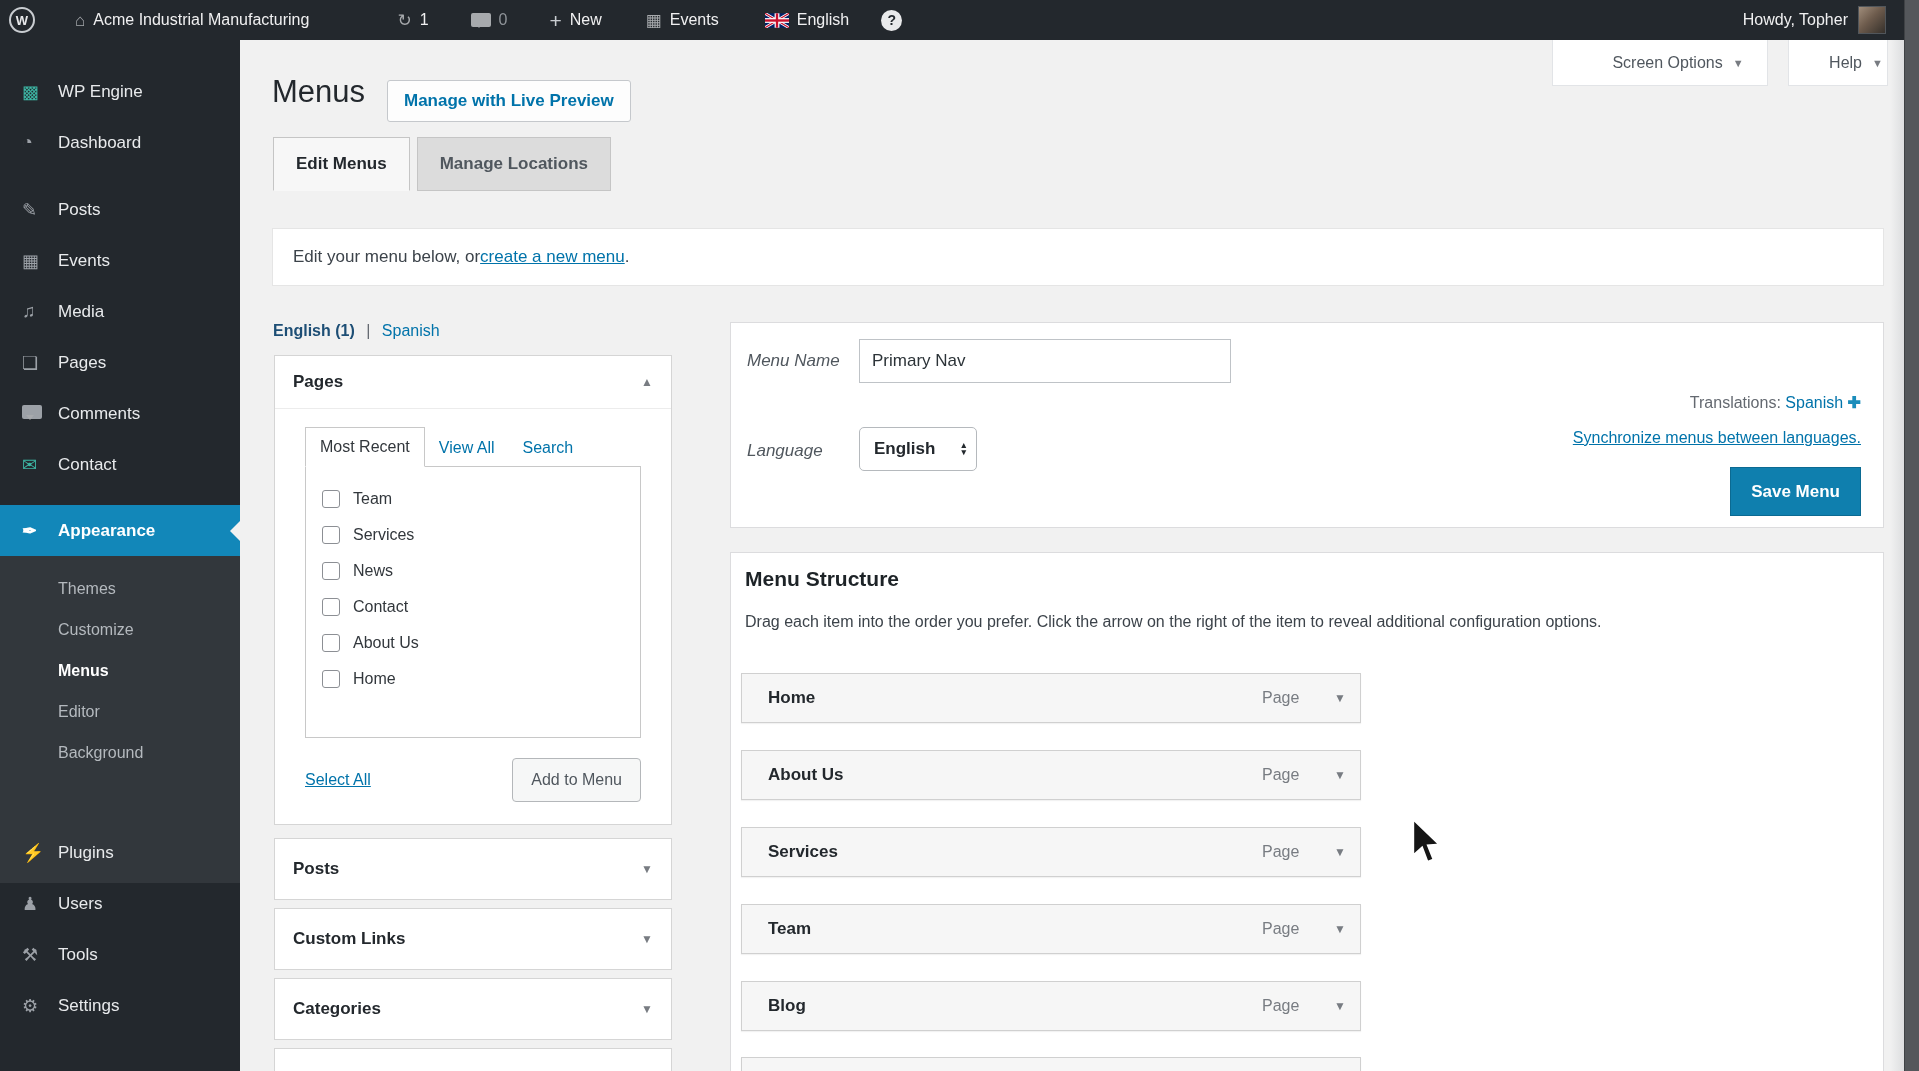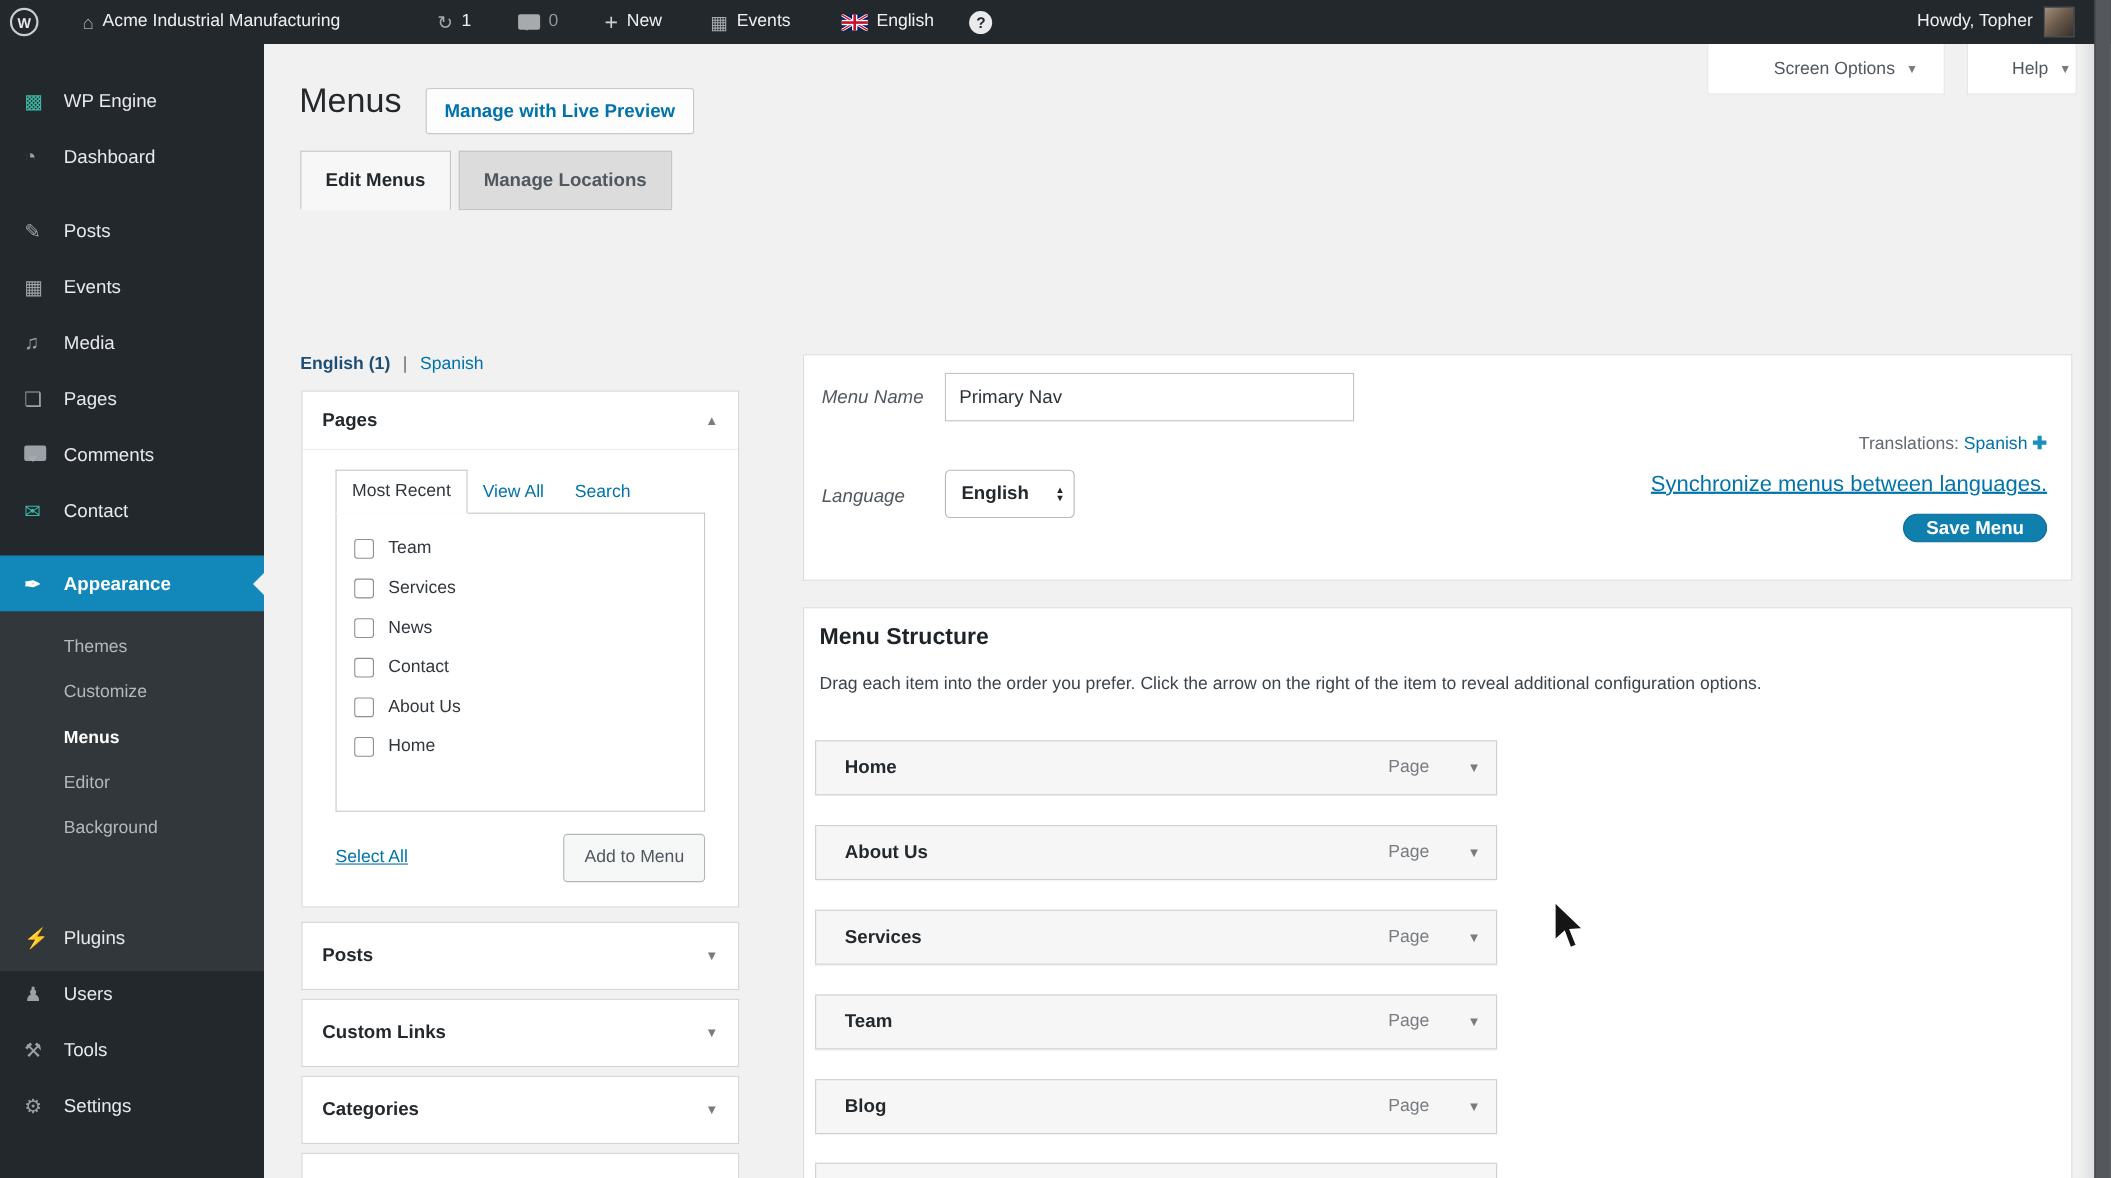--- a/index.html
+++ b/index.html
@@ -93,23 +93,23 @@
   .label-italic{font-style:italic;color:#50575e;font-size:17px;position:absolute;}
   .name-input{position:absolute;left:128px;top:16px;width:372px;height:44px;border:1px solid #bfc3c7;
               box-sizing:border-box;padding:0 12px;font-size:17px;color:#2c3338;background:#fff;font-family:inherit;}
   .lang-select{position:absolute;left:128px;top:104px;width:118px;height:44px;border:1px solid #b5b9bd;
                border-radius:5px;background:#fff;display:flex;align-items:center;justify-content:space-between;
                padding:0 10px 0 14px;box-sizing:border-box;font-size:17px;font-weight:bold;color:#23282d;cursor:pointer;}
   .stepper{display:flex;flex-direction:column;line-height:7px;font-size:9px;color:#23282d;}
   .translations{position:absolute;right:22px;top:70px;font-size:16px;color:#646970;}
   .t-lang{color:#0073aa;cursor:pointer;}
   .t-plus{color:#1b8dbb;font-weight:bold;cursor:pointer;}
-  .sync{position:absolute;right:22px;top:106px;font-size:20px;}
-  .save-btn{position:absolute;right:22px;top:144px;height:26px;padding:0 20px;background:#0f7fae;
-            border:1px solid #0b6a92;border-radius:14px;color:#fff;font-weight:bold;font-size:17px;
+  .sync{position:absolute;right:22px;top:106px;font-size:16px;}
+  .save-btn{position:absolute;right:22px;top:144px;height:49px;padding:0 20px;background:#0f7fae;
+            border:1px solid #0b6a92;border-radius:0;color:#fff;font-weight:bold;font-size:17px;
             font-family:inherit;cursor:pointer;}
   .structure-card{position:absolute;left:490px;top:512px;width:1154px;height:560px;background:#fff;
                   border:1px solid #dcdcde;box-sizing:border-box;}
   .ms-title{position:absolute;left:14px;top:14px;font-size:21px;font-weight:bold;color:#1d2327;margin:0;}
   .ms-desc{position:absolute;left:14px;top:60px;font-size:16px;color:#3c434a;white-space:nowrap;}
   .menu-item{position:absolute;left:10px;width:620px;height:50px;background:#f6f6f6;border:1px solid #d0d0d0;
              box-sizing:border-box;display:flex;align-items:center;box-shadow:0 1px 1px rgba(0,0,0,.05);cursor:move;}
   .mi-label{margin-left:26px;font-weight:bold;font-size:17px;color:#23282d;}
   .mi-type{position:absolute;left:520px;color:#787c82;font-size:16px;}
   .mi-caret{position:absolute;left:592px;color:#787c82;font-size:12px;cursor:pointer;}
@@ -250,20 +250,25 @@
     </div>
 
     <h1 class="page-title">Menus</h1>
     <div class="live-preview">Manage with Live Preview</div>
 
     <div class="tabs">
       <div class="tab active">Edit Menus</div>
       <div class="tab">Manage Locations</div>
     </div>
 
+    <div class="notice">
+      <span>Edit your menu below, or </span>
+      <span class="link">create a new menu</span>
+      <span>.</span>
+    </div>
 
     <div class="lang-bar">
       <span class="lang-current">English (1)</span>
       <span class="lang-sep">|</span>
       <span class="lang-other">Spanish</span>
     </div>
 
     <div class="left-col">
       <div class="metabox">
         <div class="metabox-header">

